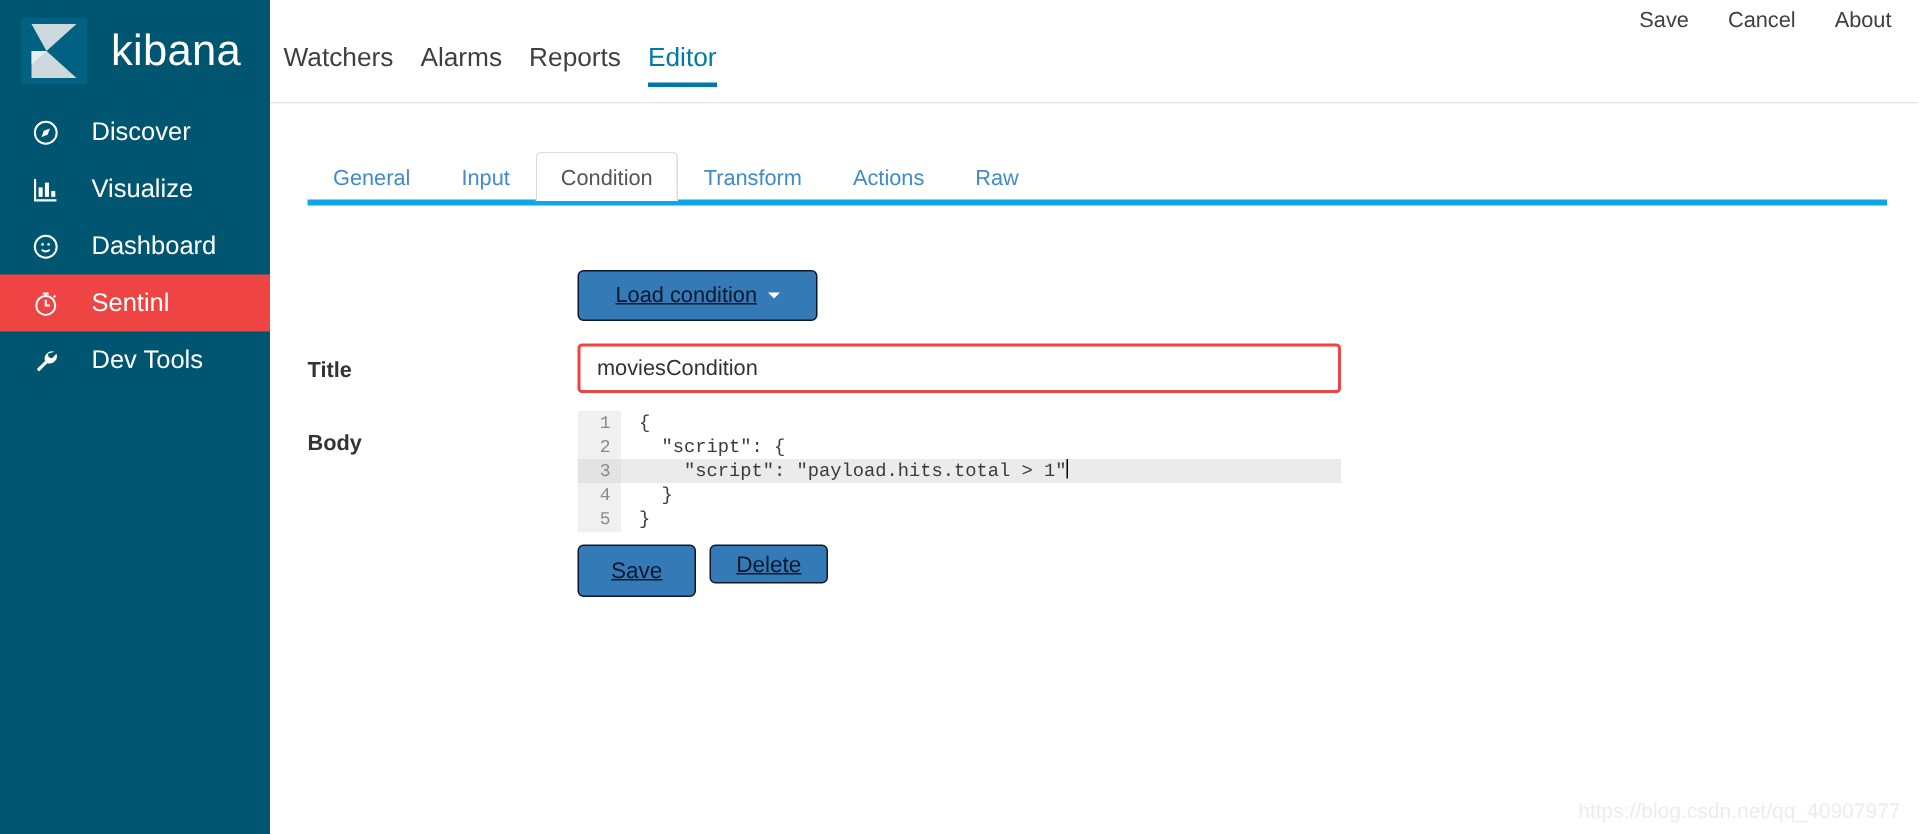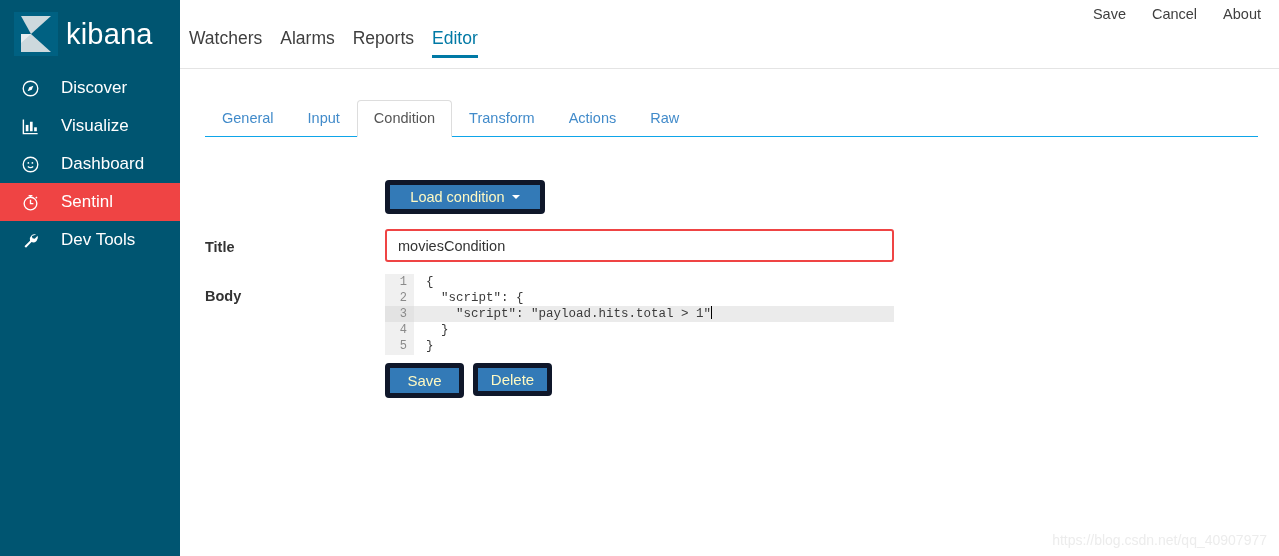--- a/index.html
+++ b/index.html
@@ -31,21 +31,21 @@
     width: 52px; height: 52px;
     position: relative;
     flex: 0 0 auto;
   }
   .brand-logo svg { display: block; }
   .brand-name {
     color: #ffffff;
     font-size: 29px;
     font-weight: 400;
     letter-spacing: 0.2px;
-    margin-left: 4px;
+    margin-left: 12px;
     line-height: 1;
   }
   .nav-list { margin-top: 1px; }
   .nav-item {
     display: flex; align-items: center;
     height: 38px;
     padding-left: 19px;
     cursor: pointer;
     color: #ffffff;
   }
@@ -117,23 +117,22 @@
     position: absolute;
     left: 180px; top: 69px;
     width: 1099px; height: 487px;
     background: #fff;
   }
   .subtabs {
     position: absolute;
     left: 25px; top: 32px;
     width: 1053px;
     height: 36px;
-    border-bottom: 1px solid #0ea5e9;
+    border-bottom: 4px solid #0ea5e9;
     display: flex;
-    align-items: flex-end;
   }
   .subtab {
     font-size: 14.5px;
     color: #428bca;
     padding: 8px 16px 8px 16px;
     line-height: 19px;
     cursor: pointer;
     border: 1px solid transparent;
     border-radius: 4px 4px 0 0;
     margin-bottom: -1px;
@@ -147,30 +146,31 @@
     cursor: default;
   }
 
   
   .form-area { position: absolute; left: 0; top: 0; width: 1099px; }
 
   .btn {
     display: inline-flex;
     align-items: center; justify-content: center;
     background: #337ab7;
-    border: 5px solid #0f172a;
+    border: 1px solid #0f172a;
     border-radius: 4px;
-    color: #fef9c3;
+    color: #0f172a;
     font-size: 14.5px;
     cursor: pointer;
     padding: 0 14px;
     height: 33px;
     line-height: 1;
     white-space: nowrap;
     font-family: "Liberation Sans", sans-serif;
+    text-decoration: underline;
   }
   .btn .caret {
     display: inline-block;
     margin-left: 7px;
     width: 0; height: 0;
     border-left: 4px solid transparent;
     border-right: 4px solid transparent;
     border-top: 4px solid #ffffff;
   }
   .load-btn-wrap {
@@ -262,21 +262,21 @@
     vertical-align: -2px;
   }
 
   
   .btnrow {
     position: absolute;
     left: 205px; top: 294px;
     display: flex; gap: 9px;
   }
   .btn-save   { width: 79px; height: 35px; font-size: 15px; }
-  .btn-delete { width: 79px; height: 33px; font-size: 15px; }
+  .btn-delete { width: 79px; height: 26px; font-size: 15px; }
 
   
   .watermark {
     position: absolute;
     right: 12px; bottom: 8px;
     color: #ececec;
     font-size: 14px;
     font-family: "Liberation Sans", sans-serif;
     user-select: none;
     white-space: nowrap;

